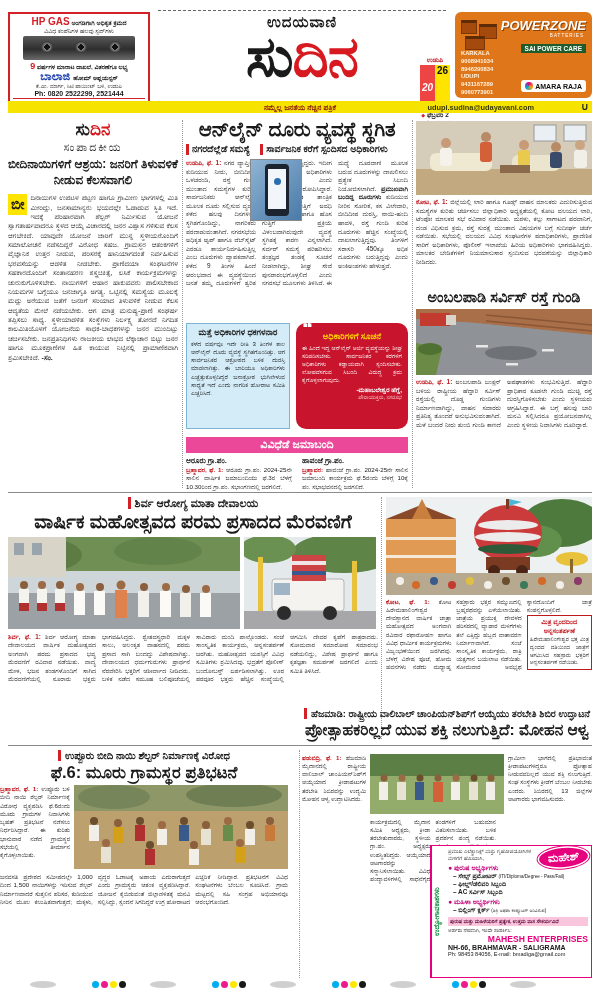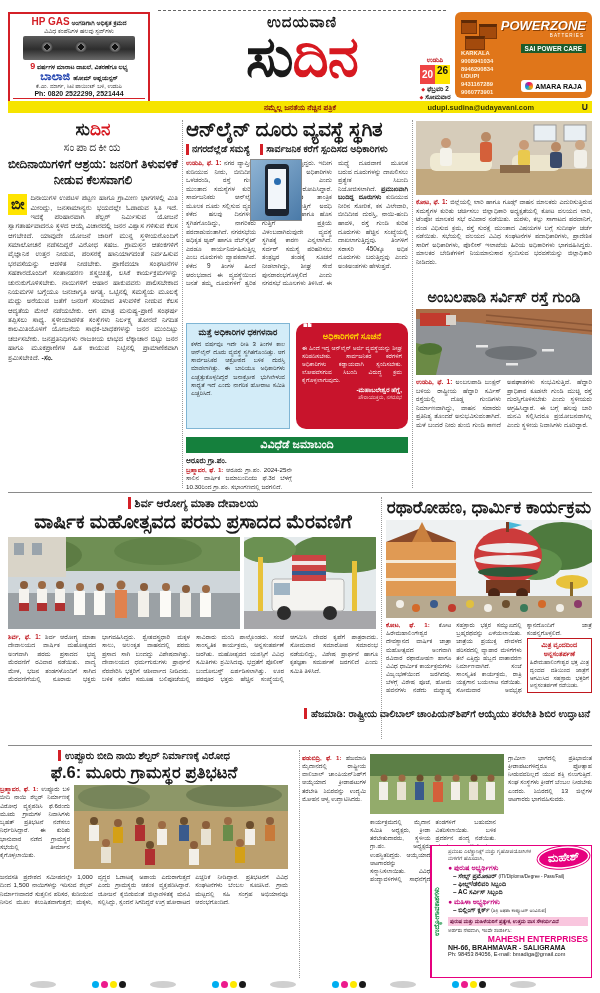--- a/index.html
+++ b/index.html
@@ -30,21 +30,21 @@
 
   .masthead { left:158px; top:10px; width:288px; text-align:center; border-top:1px dashed #666; padding-top:1px; }
   .mh-site { text-align:right; font-size:8px; font-weight:bold; color:#222; padding-right:2px; }
   .mh-brand-small { font-size:15px; font-weight:bold; letter-spacing:1px; margin-top:1px; }
   .mh-big { font-size:56px; font-weight:bold; line-height:.92; letter-spacing:-1px; }
   .mh-big .r { color:#d71920; }
 
   .date-block { left:416px; top:56px; width:38px; text-align:center; }
   .db-ed { font-size:6.5px; color:#c0181f; font-weight:bold; }
   .db-year { display:flex; justify-content:center; margin:1px 0; font-weight:bold; font-size:10px; }
-  .db-year .y1 { background:#ef4444; color:#fff; padding:4px 2px; }
+  .db-year .y1 { background:#ef4444; color:#fff; padding:17px 2px;font-style:italic; }
   .db-year .y2 { background:#ffe400; color:#111; padding:0 2px; }
   .db-l { font-size:6.4px; font-weight:bold; white-space:nowrap; }
   .db-l .dm { color:#d42027; font-size:5px; }
 
   .pz-ad { left:455px; top:12px; width:137px; height:86px; background:#e0761a; border-radius:6px; color:#fff; overflow:hidden; }
   .pz-brand { position:absolute; right:6px; top:6px; font-size:13px; font-weight:bold; font-style:italic; text-shadow:1px 1px 0 #8a4005; }
   .pz-tag { position:absolute; right:8px; top:21px; font-size:4.6px; letter-spacing:1px; }
   .pz-batt { position:absolute; background:#a34a0c; border:1px solid #7c3607; border-top:3px solid #5f2a06; }
   .pz-dealer { position:absolute; right:6px; top:32px; background:#1d5b2a; padding:1px 4px; font-size:6.5px; font-weight:bold; }
   .pz-locs { position:absolute; left:6px; top:38px; font-size:5.8px; font-weight:bold; line-height:1.35; color:#fff3e0; }
@@ -63,21 +63,21 @@
   .ed { left:8px; top:120px; width:170px; }
   .ed-brand { font-size:17px; font-weight:bold; text-align:center; }
   .ed-brand .r { color:#d71920; }
   .ed-sec { font-size:11px; text-align:center; letter-spacing:2px; margin:1px 0 3px; }
   .ed-head { font-size:12px; font-weight:bold; text-align:center; line-height:1.3; margin-bottom:5px; }
   .ed-body { font-size:7px; height:292px; }
   .dropcap { float:left; background:#ffe400; font-size:14px; font-weight:bold; padding:1px 3px; margin:1px 3px 0 0; }
 
   
   .lead { left:186px; top:118px; width:222px; }
-  .lead-head { font-size:20px; font-weight:bold; text-align:left; line-height:1.1; letter-spacing:-.3px; }
+  .lead-head { font-size:20px; font-weight:bold; text-align:center; line-height:1.1; letter-spacing:-.3px; }
   .deck { display:flex; gap:10px; margin:4px 0 4px; font-size:9.3px; font-weight:bold; }
   .deck span { border-left:3px solid #d42027; padding-left:3px; }
   .lead-body { position:relative; height:160px; column-count:3; column-gap:6px; font-size:6.4px; }
   .dl { font-weight:bold; color:#c0181f; }
   .subh { font-weight:bold; }
   .phone-img { position:absolute; left:64px; top:0; width:52px; height:62px; border:1px solid #8a8a8a; background:linear-gradient(135deg,#8fb4d4,#4a7aa8); z-index:2; }
   .phone-img .ph { position:absolute; left:14px; top:4px; width:24px; height:52px; border-radius:4px; background:#1c2430; }
   .phone-img .sc { position:absolute; left:17px; top:9px; width:18px; height:40px; background:#f2f6fa; }
   .phone-img .lg { position:absolute; left:23px; top:18px; width:7px; height:7px; border-radius:50%; background:#2a6db0; }
 
@@ -86,21 +86,21 @@
   .blue-box h4 { font-size:8.3px; text-align:center; margin-bottom:2px; }
   .blue-box p { font-size:6.1px; }
   .red-box { width:112px; height:106px; background:#c8142c; border-radius:10px; color:#fff; padding:8px 6px 3px; position:relative; }
   .quote { position:absolute; top:-5px; left:6px; font-size:20px; color:#fff; line-height:1; }
   .red-box h4 { font-size:8.3px; text-align:center; color:#ffd400; margin-bottom:2px; }
   .red-box p { font-size:6px; line-height:1.35; }
   .red-box .sg { display:block; text-align:right; font-weight:bold; font-size:6.3px; margin-top:2px; }
   .red-box .sg2 { display:block; text-align:right; font-size:5.4px; color:#ffdede; }
 
   .jb { margin-top:6px; }
-  .jb-bar { background:#15803d; color:#fff; font-weight:bold; font-size:11px; text-align:center; padding:1px 17px 2px;margin-top:8px; }
+  .jb-bar { background:#ec4899; color:#fff; font-weight:bold; font-size:11px; text-align:center; padding:1px 17px 2px;margin-top:8px; }
   .jb-cols { column-count:2; column-gap:10px; margin-top:3px; font-size:6.2px; }
   .jb-item { break-inside:avoid; margin-bottom:4px; }
   .jb-h { font-weight:bold; font-size:7.4px; margin-bottom:1px; }
 
   
   .colc { left:416px; top:118px; width:176px; }
   .dc-head { font-size:15.5px; font-weight:bold; text-align:center; line-height:1.15; }
   .photo { display:block; width:100%; background:#ddd; }
   .dc-body { font-size:6.4px; height:86px; margin-top:3px; }
   .sr-head { font-size:14.5px; font-weight:bold; text-align:center; margin-top:5px; }
@@ -271,20 +271,24 @@
         <span class="sg2">ಪೌರಾಯುಕ್ತರು, ನಗರಸಭೆ</span>
       </div>
     </div>
 
     <div class="jb">
       <div class="jb-bar">ವಿವಿಧೆಡೆ ಜಮಾಬಂದಿ</div>
       <div class="jb-cols ovh" style="height:64px">
         <div class="jb-item">
           <div class="jb-h">ಆರೂರು ಗ್ರಾ.ಪಂ.</div>
           <div class="jus"><span class="dl">ಬ್ರಹ್ಮಾವರ, ಫೆ. 1:</span> <span>ಆರೂರು ಗ್ರಾ.ಪಂ. 2024-25ನೇ ಸಾಲಿನ ವಾರ್ಷಿಕ ಜಮಾಬಂದಿಯು ಫೆ.3ರ ಬೆಳಗ್ಗೆ 10.30ರಿಂದ ಗ್ರಾ.ಪಂ. ಸಭಾಂಗಣದಲ್ಲಿ ಜರಗಲಿದೆ.</span></div>
+        </div>
+        <div class="jb-item">
+          <div class="jb-h">ಹಾವಂಜೆ ಗ್ರಾ.ಪಂ.</div>
+          <div class="jus"><span class="dl">ಬ್ರಹ್ಮಾವರ:</span> <span>ಹಾವಂಜೆ ಗ್ರಾ.ಪಂ. 2024-25ನೇ ಸಾಲಿನ ಜಮಾಬಂದಿ ಕಾರ್ಯಕ್ರಮ ಫೆ.5ರಂದು ಬೆಳಗ್ಗೆ 10ಕ್ಕೆ ಪಂ. ಸಭಾಭವನದಲ್ಲಿ ಜರಗಲಿದೆ.</span></div>
         </div>
 
       </div>
     </div>
   </div>
 
   <div class="abs colc">
     <svg class="photo" style="height:74px;margin-top:3px" viewBox="0 0 176 74" preserveAspectRatio="none">
       <rect width="176" height="74" fill="#d6ccba"></rect>
         <rect y="48" width="176" height="26" fill="#c2a97f"></rect>
@@ -383,21 +387,20 @@
           <circle cx="86" cy="76" r="7" fill="#2c2c2c"></circle>
       </svg>
     </div>
     <div class="sh-body jus ovh">
       <span class="dl">ಶಿರ್ವ, ಫೆ. 1:</span>
       <span>ಶಿರ್ವ ಆರೋಗ್ಯ ಮಾತಾ ದೇವಾಲಯದ ವಾರ್ಷಿಕ ಮಹೋತ್ಸವದ ಅಂಗವಾಗಿ ಪರಮ ಪ್ರಸಾದದ ಭವ್ಯ ಮೆರವಣಿಗೆ ರವಿವಾರ ನಡೆಯಿತು. ವಾದ್ಯ ಮೇಳ, ಭಜನ ತಂಡಗಳೊಂದಿಗೆ ಸಾಗಿದ ಮೆರವಣಿಗೆಯಲ್ಲಿ ನೂರಾರು ಭಕ್ತರು ಭಾಗವಹಿಸಿದ್ದರು. ಶ್ವೇತವಸ್ತ್ರಧಾರಿ ಮಕ್ಕಳ ಸಾಲು, ಅಲಂಕೃತ ವಾಹನದಲ್ಲಿ ಪರಮ ಪ್ರಸಾದ ಸಾಗಿ ಬಂದದ್ದು ವಿಶೇಷವಾಗಿತ್ತು. ದೇವಾಲಯದ ಧರ್ಮಗುರುಗಳು ಪ್ರಾರ್ಥನೆ ನೆರವೇರಿಸಿ ಭಕ್ತರಿಗೆ ಆಶೀರ್ವಾದ ನೀಡಿದರು. ಬಳಿಕ ನಡೆದ ಸಮೂಹ ಬಲಿಪೂಜೆಯಲ್ಲಿ ಸಾವಿರಾರು ಮಂದಿ ಪಾಲ್ಗೊಂಡರು. ಸಂಜೆ ಸಾಂಸ್ಕೃತಿಕ ಕಾರ್ಯಕ್ರಮ, ಅನ್ನಸಂತರ್ಪಣೆ ಜರಗಿತು. ಮಹೋತ್ಸವದ ಯಶಸ್ಸಿಗೆ ವಿವಿಧ ಸಮಿತಿಗಳು ಶ್ರಮಿಸಿದವು. ಭದ್ರತೆಗೆ ಪೊಲೀಸ್ ಬಂದೋಬಸ್ತ್ ಏರ್ಪಡಿಸಲಾಗಿತ್ತು. ಊರ ಪರವೂರ ಭಕ್ತರು ಹೆಚ್ಚಿನ ಸಂಖ್ಯೆಯಲ್ಲಿ ಆಗಮಿಸಿ ದೇವರ ಕೃಪೆಗೆ ಪಾತ್ರರಾದರು. ಸೋಮವಾರ ಸಮಾರೋಪ ಸಮಾರಂಭ ನಡೆಯಲಿದ್ದು, ವಿಶೇಷ ಪ್ರಾರ್ಥನೆ ಹಾಗೂ ಕೃತಜ್ಞತಾ ಸಮರ್ಪಣೆ ಜರಗಲಿದೆ ಎಂದು ಸಮಿತಿ ತಿಳಿಸಿದೆ.</span>
     </div>
   </div>
 
   <div class="abs kota">
-    <div class="kt-head">ರಥಾರೋಹಣ, ಧಾರ್ಮಿಕ ಕಾರ್ಯಕ್ರಮ</div>
     <svg class="photo" style="height:98px" viewBox="0 0 206 98" preserveAspectRatio="none">
       <rect width="206" height="98" fill="#eef1f2"></rect>
       <rect x="0" y="22" width="70" height="56" fill="#e09a54"></rect>
         <polygon points="0,22 35,8 70,22" fill="#8a4a2a"></polygon>
       <rect x="0" y="40" width="70" height="3" fill="#f5ead8"></rect>
         <rect x="0" y="58" width="70" height="3" fill="#f5ead8"></rect>
       <polygon points="36,2 46,22 26,22" fill="#c9803e"></polygon>
       <ellipse cx="176" cy="26" rx="40" ry="24" fill="#4e7a3e"></ellipse>
         <ellipse cx="150" cy="44" rx="26" ry="16" fill="#60904c"></ellipse>
       <ellipse cx="122" cy="36" rx="34" ry="28" fill="#cc3b3b"></ellipse>
@@ -475,20 +478,21 @@
           <rect x="161" y="62" width="10" height="16" fill="#d4a017"></rect>
       </svg>
     </div>
     <div class="up-b2 jus ovh">
       <span>ಜನವಸತಿ ಪ್ರದೇಶದ ಸಮೀಪದಲ್ಲೇ 1,000 ದಿಂದ 1,500 ನಾಯಿಗಳನ್ನು ಇರಿಸುವ ಶೆಲ್ಟರ್ ನಿರ್ಮಾಣವಾದರೆ ಸುತ್ತಲಿನ ಪರಿಸರ, ಕುಡಿಯುವ ನೀರಿನ ಮೂಲ ಕಲುಷಿತವಾಗುತ್ತದೆ; ಮಕ್ಕಳು, ವೃದ್ಧರ ಓಡಾಟಕ್ಕೆ ಅಪಾಯ ಎದುರಾಗುತ್ತದೆ ಎಂದು ಗ್ರಾಮಸ್ಥರು ಆತಂಕ ವ್ಯಕ್ತಪಡಿಸಿದ್ದಾರೆ. ಯೋಜನೆ ಕೈಬಿಡುವಂತೆ ಜಿಲ್ಲಾಡಳಿತಕ್ಕೆ ಮನವಿ ಸಲ್ಲಿಸಿದ್ದು, ಸ್ಪಂದನೆ ಸಿಗದಿದ್ದರೆ ಉಗ್ರ ಹೋರಾಟದ ಎಚ್ಚರಿಕೆ ನೀಡಿದ್ದಾರೆ. ಪ್ರತಿಭಟನೆಗೆ ವಿವಿಧ ಸಂಘಟನೆಗಳು ಬೆಂಬಲ ಸೂಚಿಸಿವೆ. ಗ್ರಾಮ ಮಟ್ಟದಲ್ಲಿ ಸಹಿ ಸಂಗ್ರಹ ಅಭಿಯಾನವೂ ಆರಂಭಗೊಂಡಿದೆ.</span>
     </div>
   </div>
 
   <div class="abs hj">
     <div class="kicker"><span>ಹೆಜಮಾಡಿ: ರಾಷ್ಟ್ರೀಯ ವಾಲಿಬಾಲ್ ಚಾಂಪಿಯನ್‌ಶಿಪ್‌ಗೆ ಆಯ್ಕೆಯು ತರಬೇತಿ ಶಿಬಿರ ಉದ್ಘಾಟನೆ</span></div>
+    <div class="hj-head">ಪ್ರೋತ್ಸಾಹಕರಿಲ್ಲದೆ ಯುವ ಶಕ್ತಿ ನಲುಗುತ್ತಿದೆ: ಮೋಹನ ಆಳ್ವ</div>
     <div class="hj-c1 jus">
       <span class="dl">ಪಡುಬಿದ್ರಿ, ಫೆ. 1:</span>
       <span>ಹೆಜಮಾಡಿ ಮೈದಾನದಲ್ಲಿ ರಾಷ್ಟ್ರೀಯ ವಾಲಿಬಾಲ್ ಚಾಂಪಿಯನ್‌ಶಿಪ್‌ಗೆ ಆಯ್ಕೆಯಾದ ಕ್ರೀಡಾಪಟುಗಳ ತರಬೇತಿ ಶಿಬಿರವನ್ನು ಉದ್ಯಮಿ ಮೋಹನ ಆಳ್ವ ಉದ್ಘಾಟಿಸಿದರು.</span>
     </div>
     <svg class="hj-photo" viewBox="0 0 134 60" preserveAspectRatio="none">
       <rect width="134" height="60" fill="#93ab6b"></rect>
         <rect width="134" height="22" fill="#5c7f46"></rect>
       <circle cx="14" cy="24" r="3.5" fill="#8b5e3c"></circle>
         <rect x="9" y="28" width="9" height="18" fill="#f2efe8"></rect>
       <circle cx="32" cy="24" r="3.5" fill="#9c6a44"></circle>

